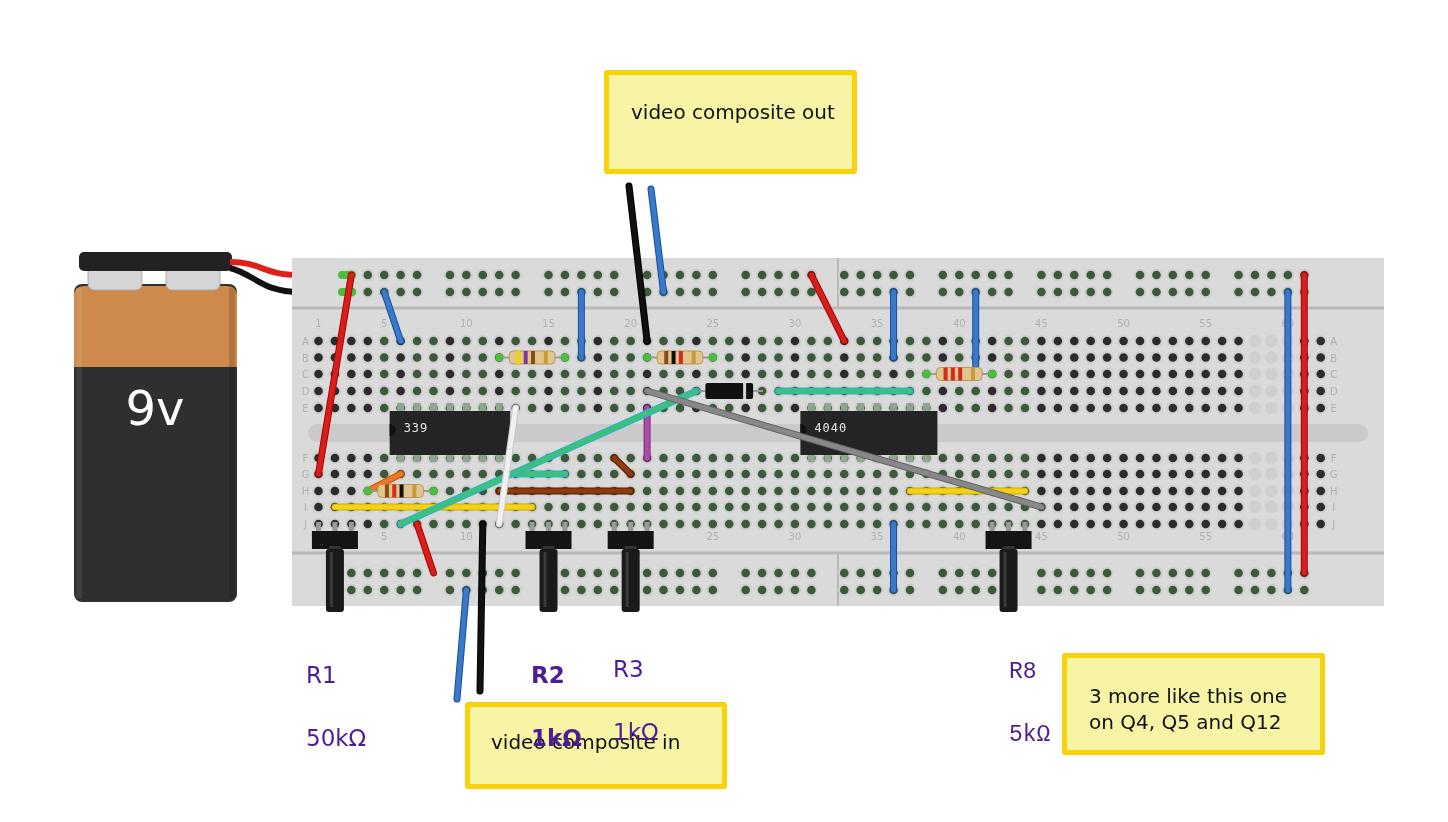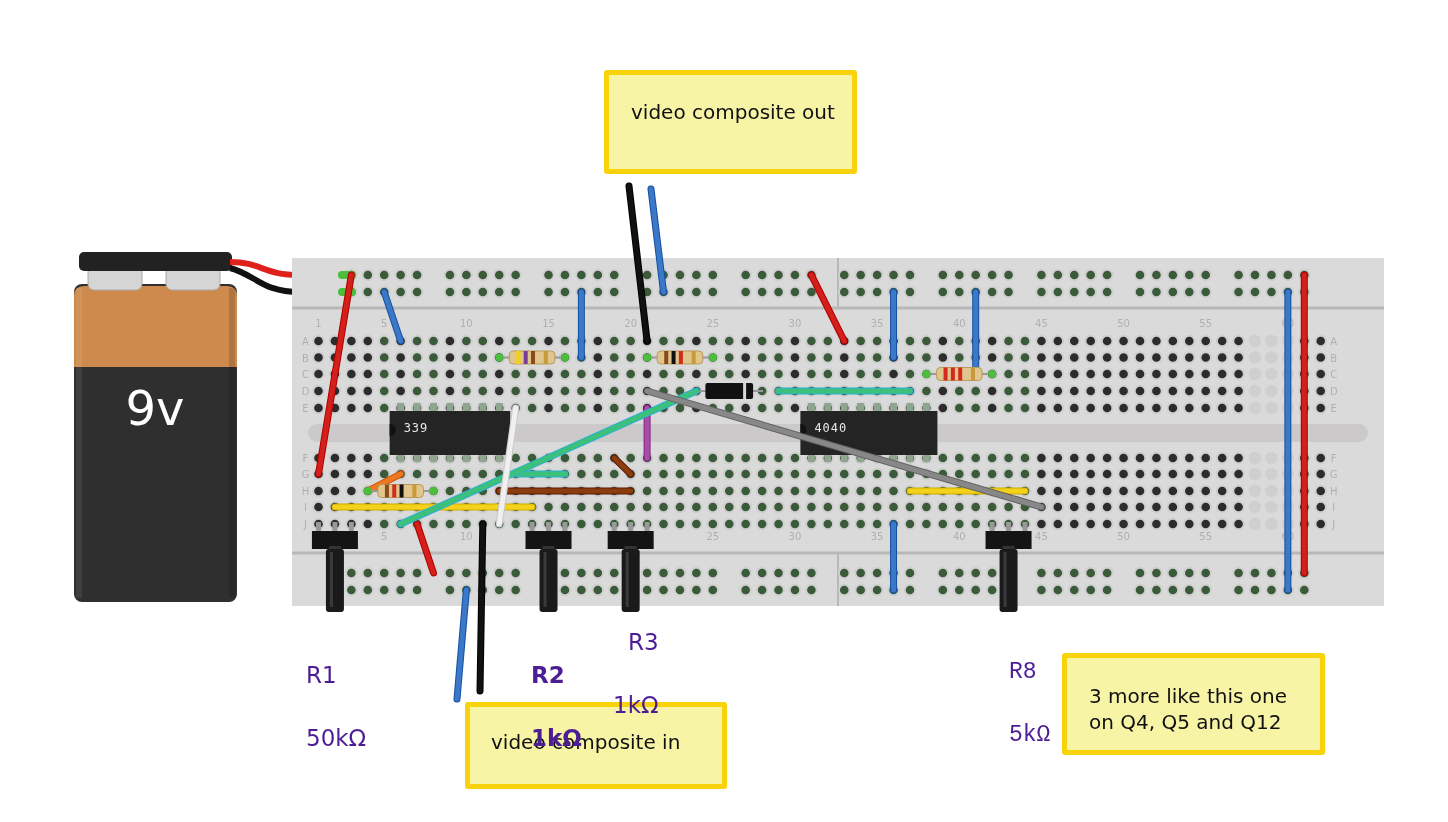--- a/index.html
+++ b/index.html
@@ -1984,21 +1984,21 @@
 
   
   <div class="label" style="left:306px; top:623px;">
     <div>R1</div>
     <div>50kΩ</div>
   </div>
   <div class="label" style="left:531px; top:623px;font-weight:bold;">
     <div>R2</div>
     <div>1kΩ</div>
   </div>
-  <div class="label" style="left:613px; top:590px;text-align:right;">
+  <div class="label" style="left:613px; top:617px;">
     <div>R3</div>
     <div>1kΩ</div>
   </div>
   <div class="label" style="left:1009px; top:620px;font-family:Liberation Mono, monospace;">
     <div>R8</div>
     <div>5kΩ</div>
   </div>
 </div>
 
 </body></html>

